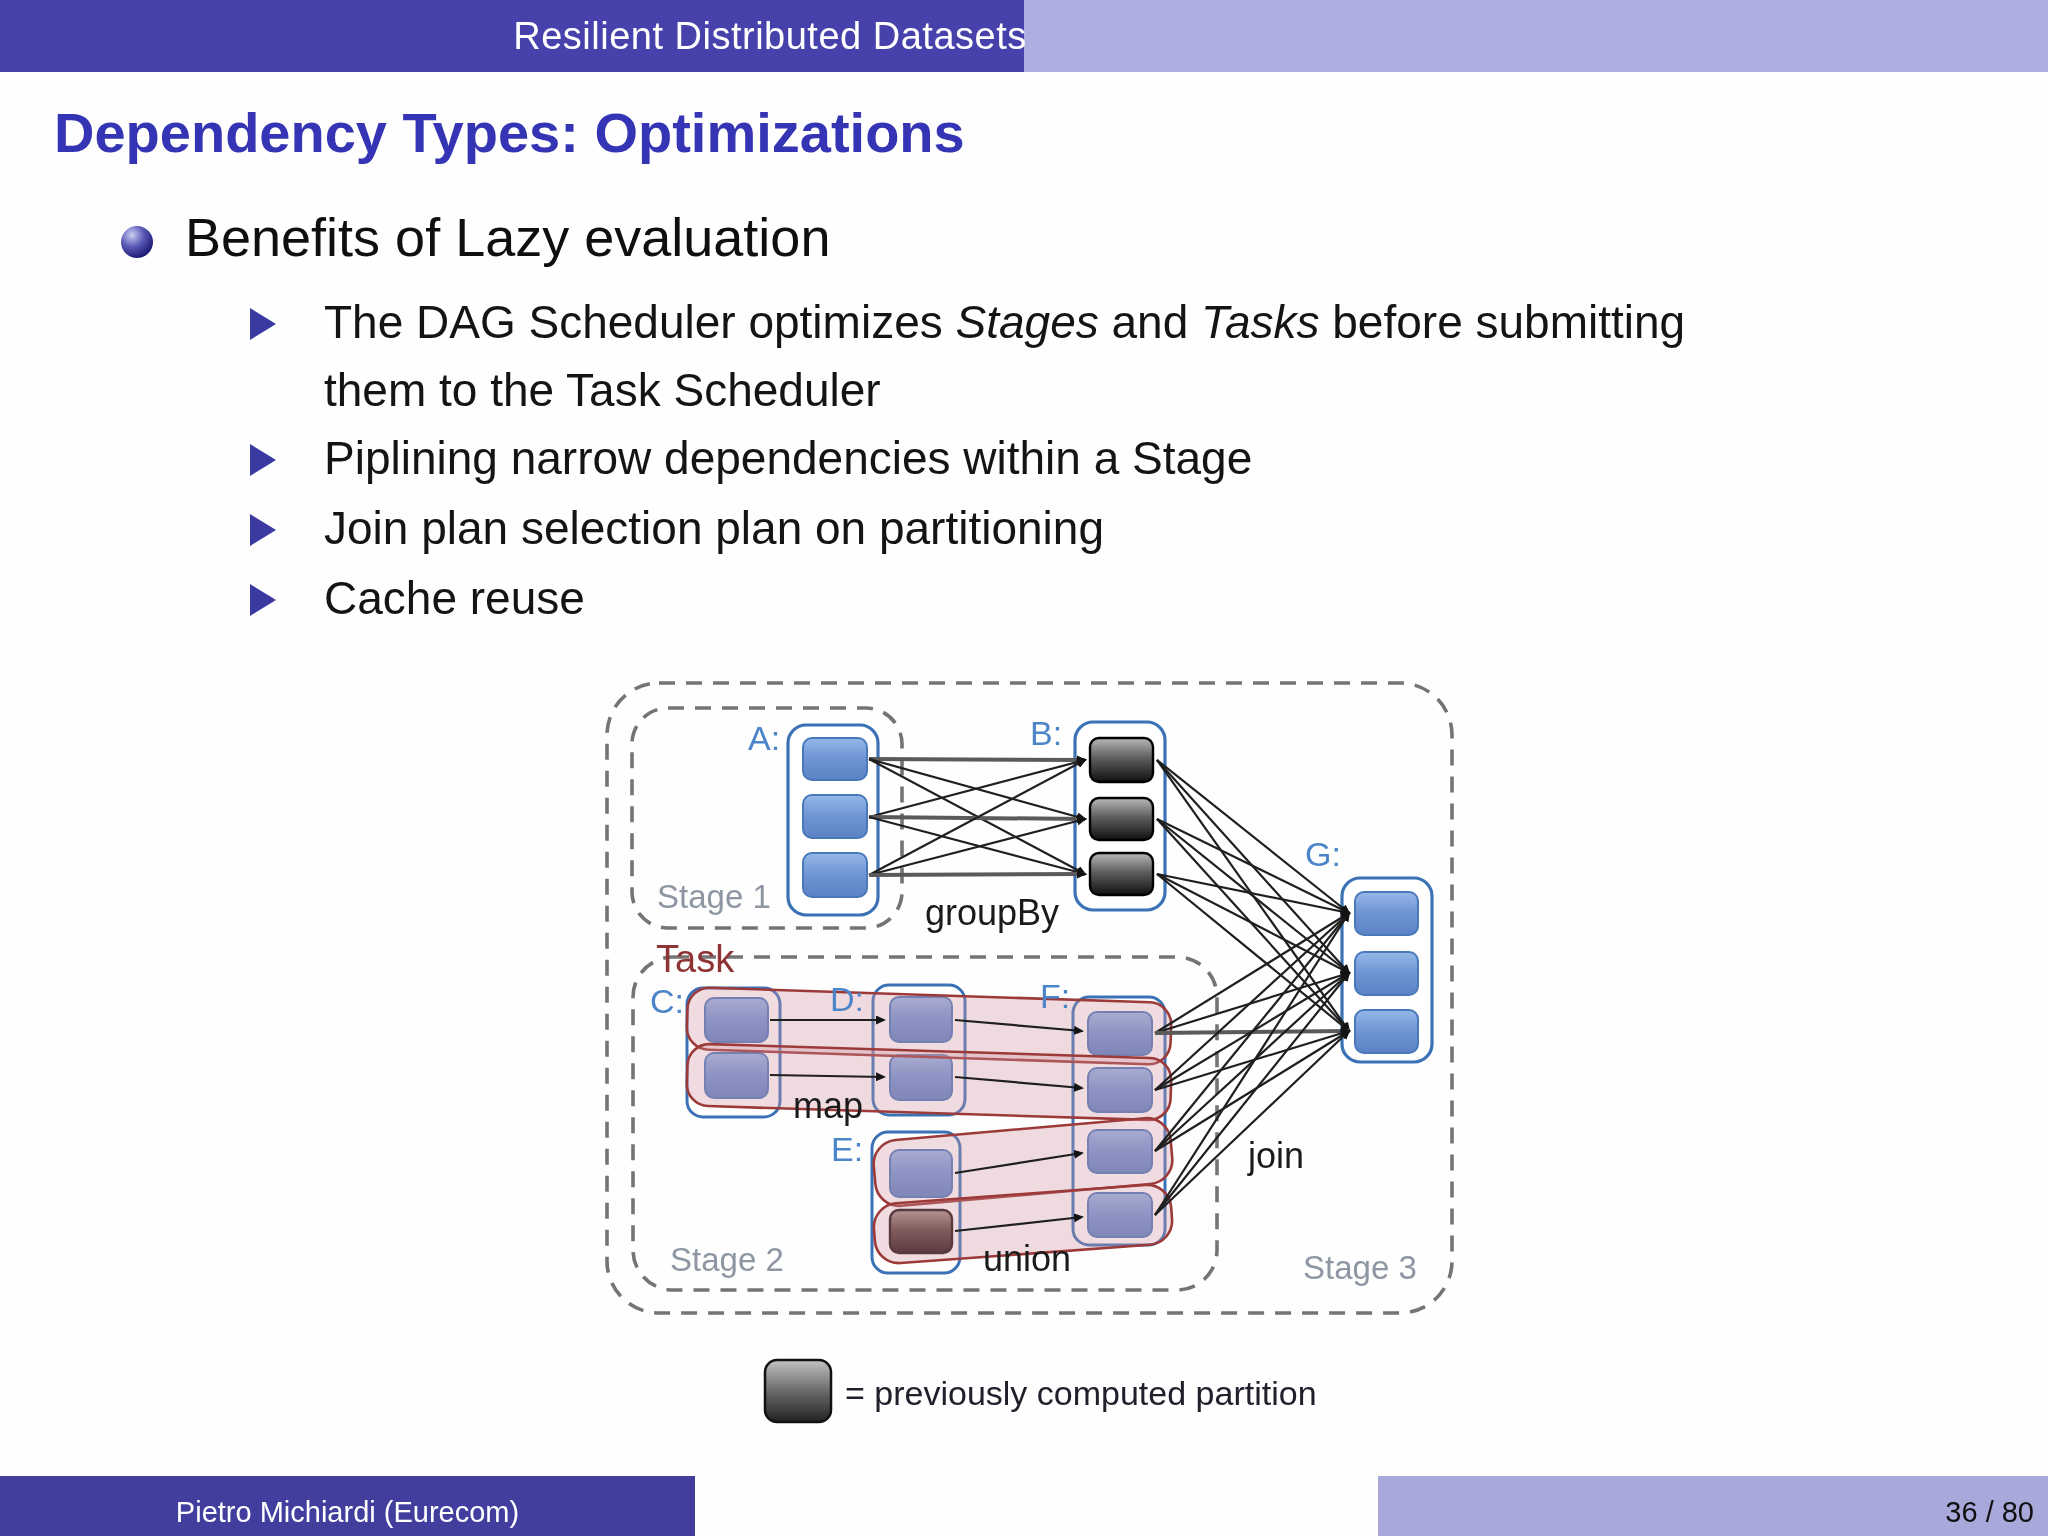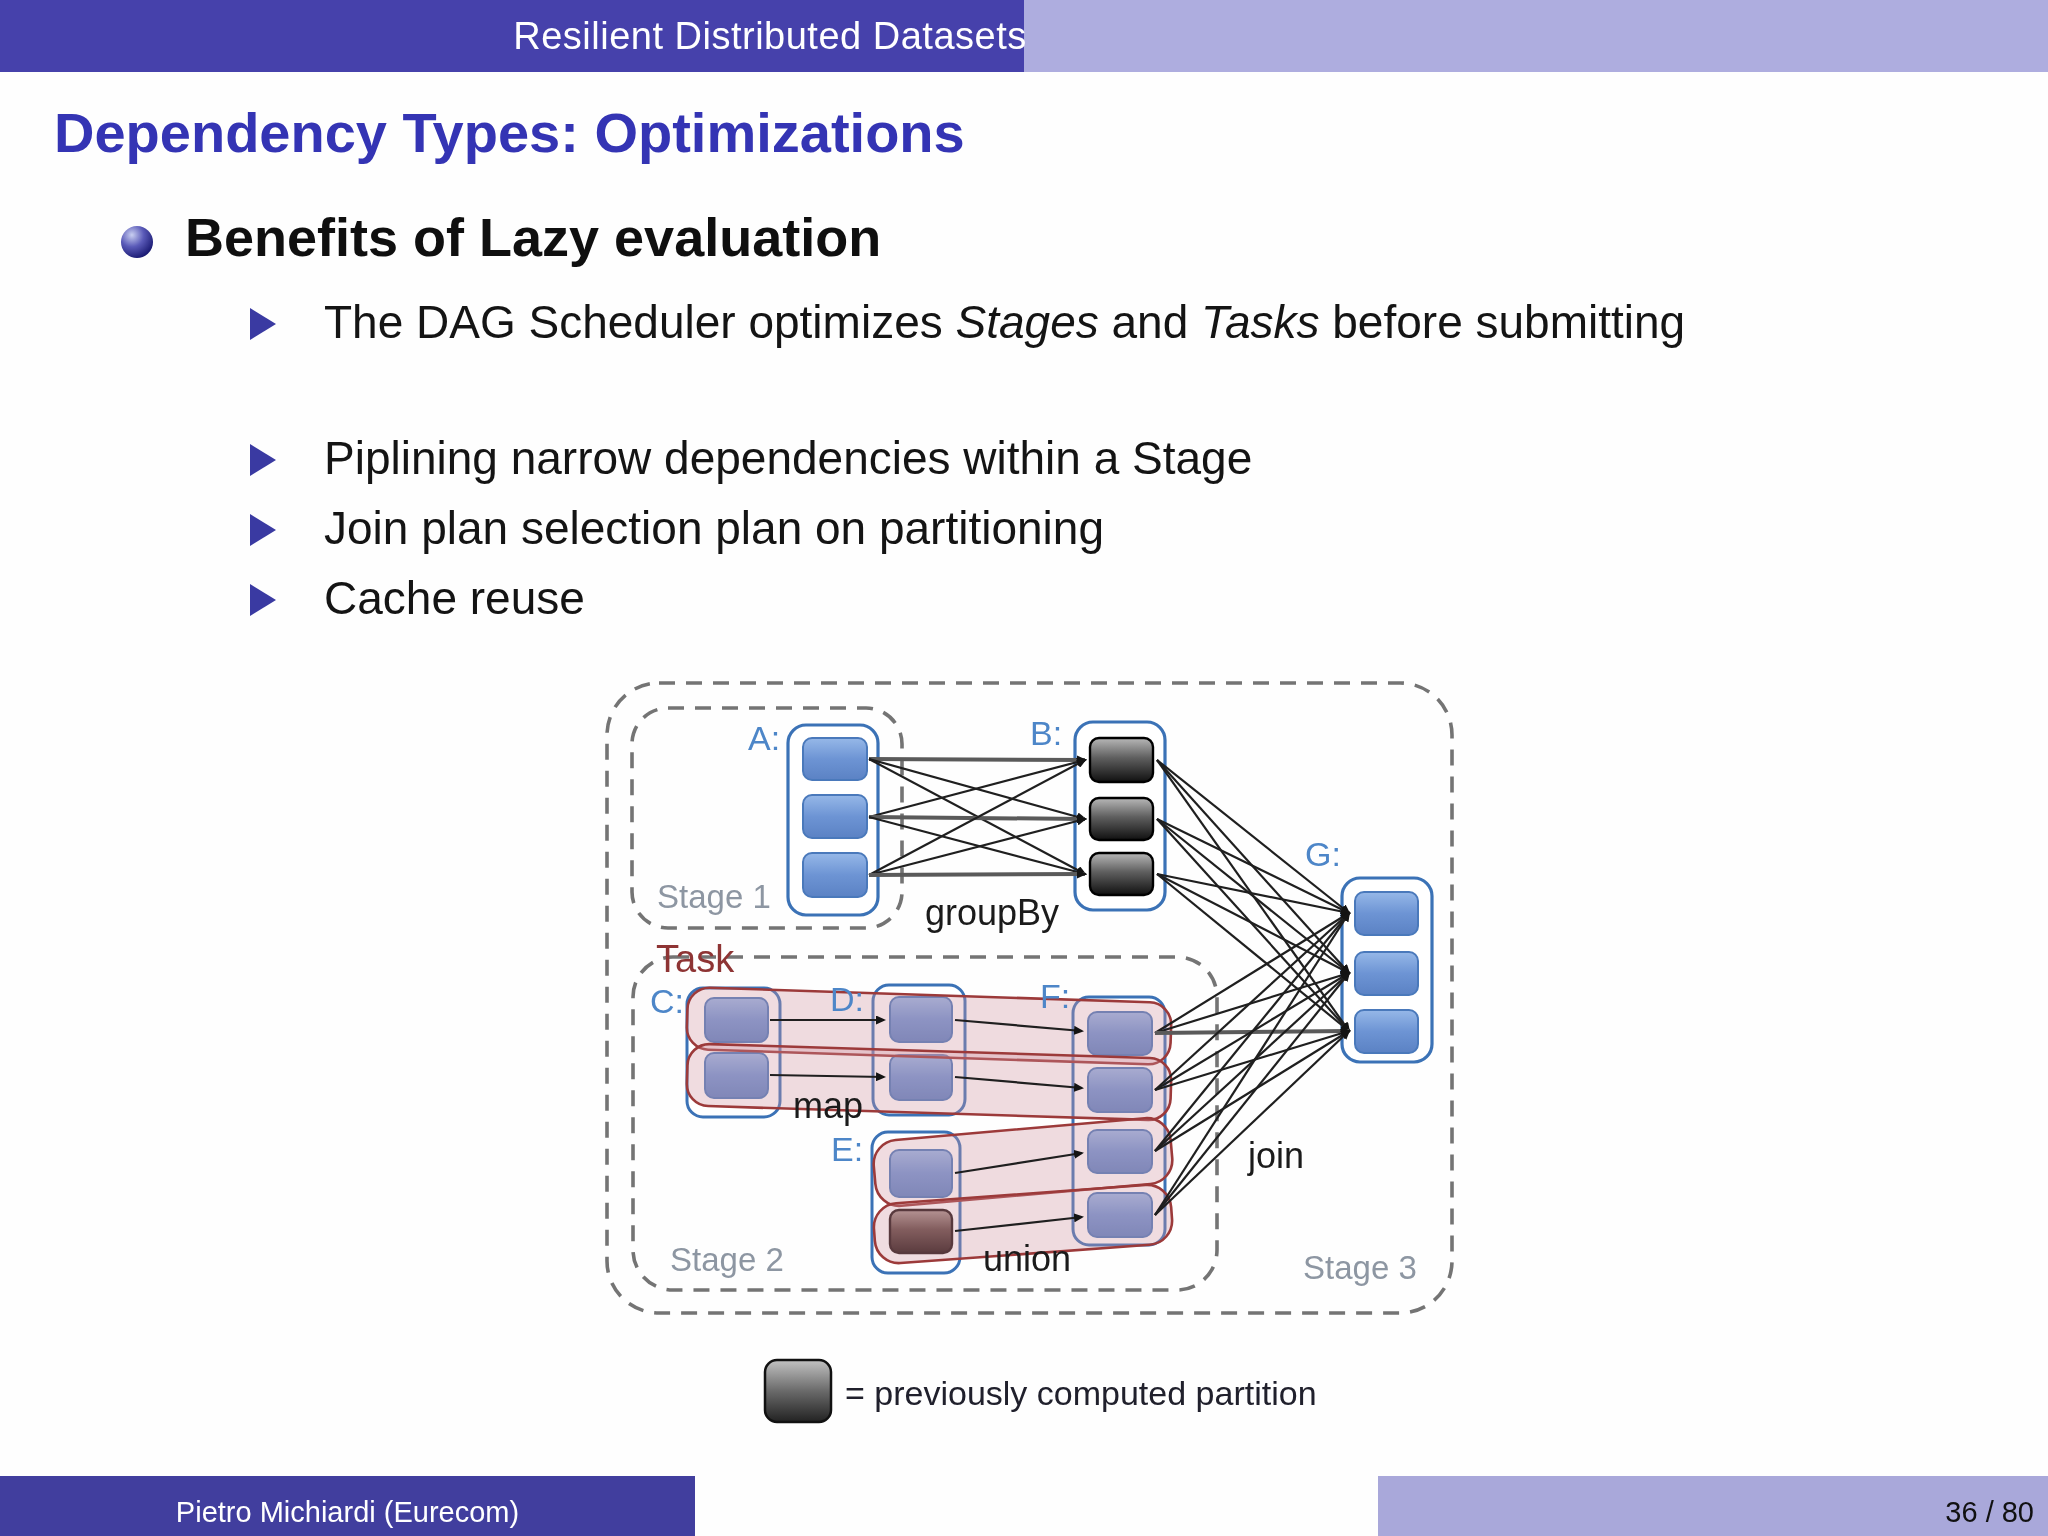--- a/index.html
+++ b/index.html
@@ -19,21 +19,21 @@
   
   .slide-title{
     position:absolute;left:54px;top:100px;font-size:56px;font-weight:bold;
     color:#3434b4;letter-spacing:0;
   }
   .ball{
     position:absolute;left:121px;top:226px;width:32px;height:32px;border-radius:50%;
     background:radial-gradient(circle at 34% 28%, #c9cff1 0%, #5a5ab8 38%, #1d1d76 75%, #10104e 100%);
   }
   .bullet-head{
-    position:absolute;left:185px;top:206px;font-size:54px;font-weight:bold;color:#0f0f0f;
+    position:absolute;left:185px;top:206px;font-size:54px;font-weight:normal;color:#0f0f0f;
   }
   .item{position:absolute;left:312px;font-size:46px;line-height:68px;color:#141414;width:1720px;margin-left:12px;}
   .it{font-style:italic;}
   .bd{font-weight:normal;}
   .tri{
     position:absolute;left:250px;width:0;height:0;
     border-left:26px solid #3a3aa2;border-top:16px solid transparent;border-bottom:16px solid transparent;
   }
   
   #footer{position:absolute;left:0;top:1476px;width:2048px;height:60px;font-size:29px;}
@@ -70,20 +70,21 @@
   </div>
 
   <div class="slide-title">Dependency Types: Optimizations</div>
 
   <div class="ball"></div>
   <div class="bullet-head">Benefits of Lazy evaluation</div>
 
   <div class="tri" style="top:308px"></div>
   <div class="item" style="top:288px">
     <span>The DAG Scheduler optimizes </span><span class="it">Stages</span><span> and </span><span class="it">Tasks</span><span> before submitting</span><br>
+    <span>them to the Task Scheduler</span>
   </div>
 
   <div class="tri" style="top:444px"></div>
   <div class="item" style="top:424px">
     <span class="bd">Piplining</span><span> narrow dependencies within a Stage</span>
   </div>
 
   <div class="tri" style="top:514px"></div>
   <div class="item" style="top:494px">
     <span class="bd">Join plan selection</span><span> plan on partitioning</span>

